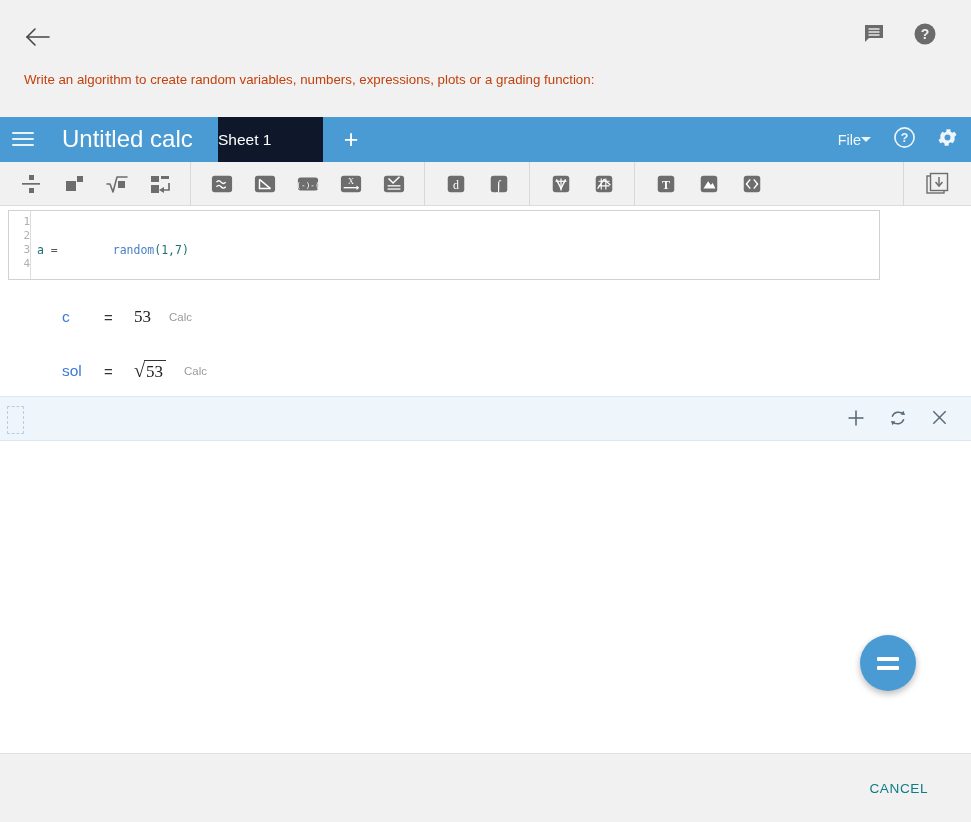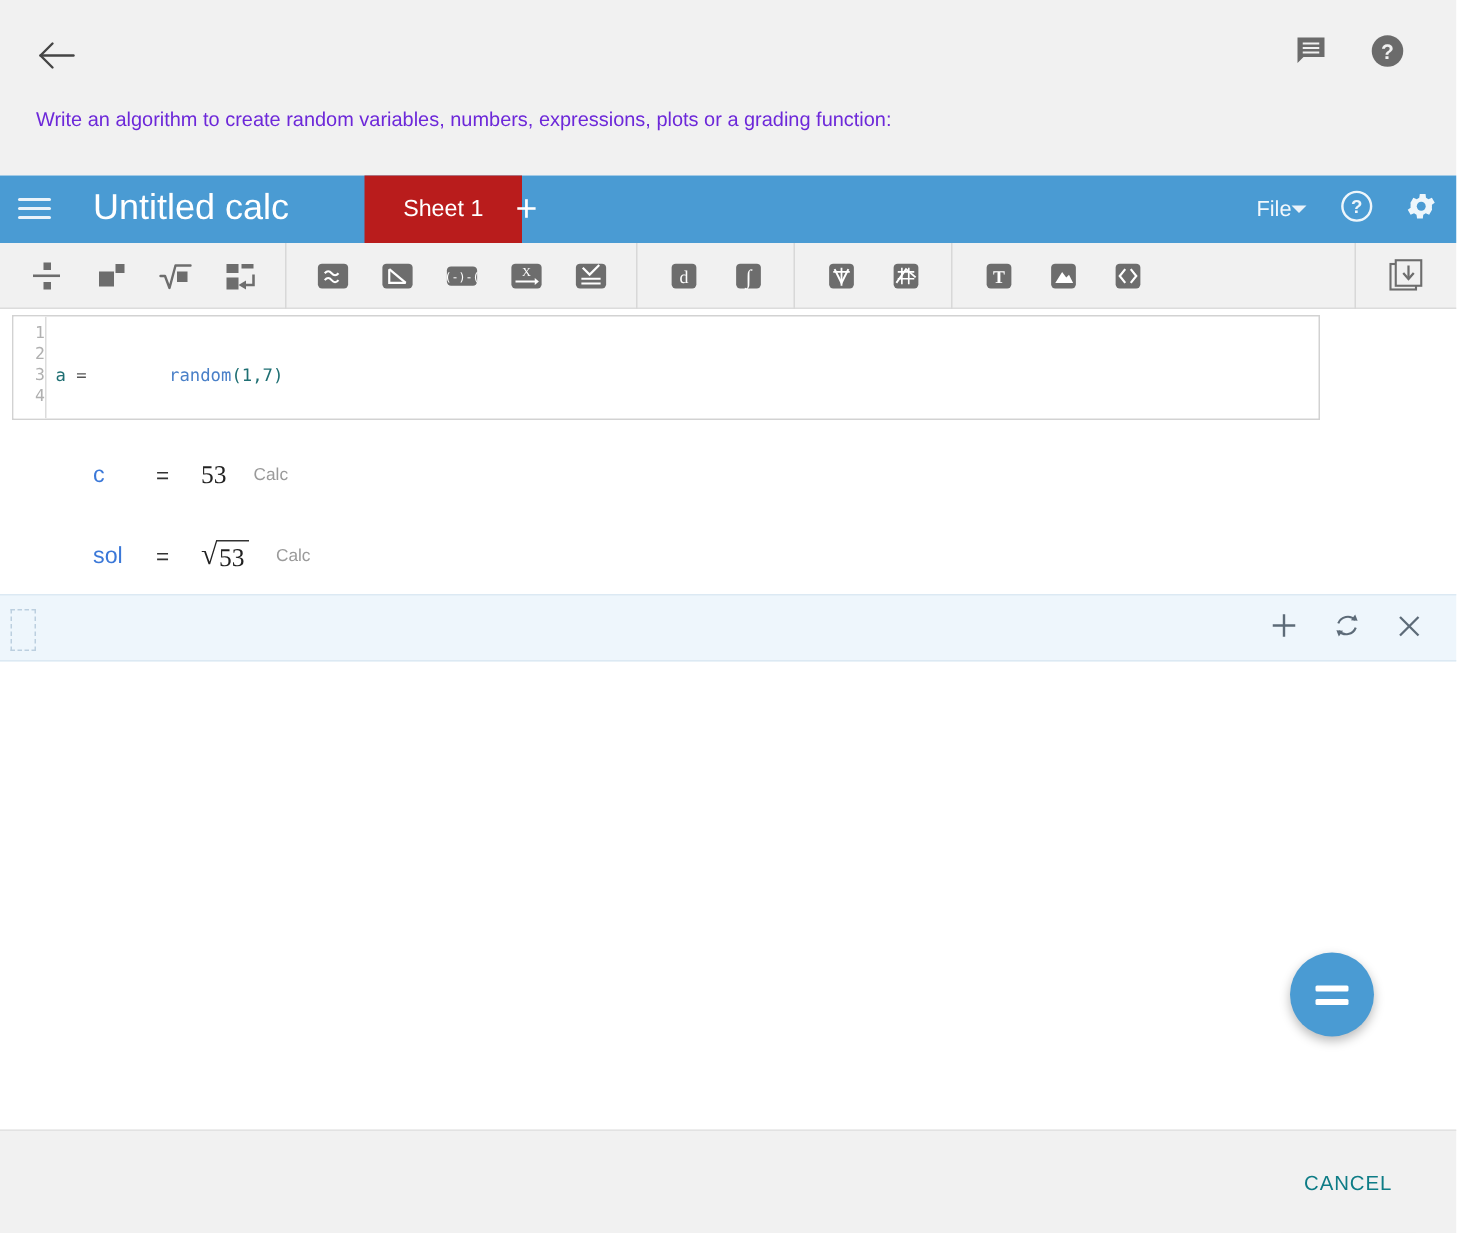--- a/index.html
+++ b/index.html
@@ -54,21 +54,21 @@
     display: flex;
     align-items: center;
     gap: 28px;
   }
   .hdr-icons .ic { cursor: pointer; color: #6b6b6b; display: block; }
   .hdr-sub {
     position: absolute;
     left: 24px;
     top: 72px;
     font-size: 13.3px;
-    color: #6d28d9;
+    color: #c2410c;
     white-space: nowrap;
   }
 
   
   .appbar {
     position: absolute;
     top: 117px; left: 0;
     width: 971px;
     height: 45px;
     background: #4a9bd3;
@@ -96,28 +96,26 @@
     font-size: 24px;
     font-weight: 400;
     color: #ffffff;
     white-space: nowrap;
     cursor: text;
   }
   .sheet-tab {
     position: absolute;
     left: 218px; top: 117px;
     width: 105px; height: 45px;
-    background: #b91c1c;
+    background: #0f172a;
     color: #fff;
     font-size: 15.5px;
     display: flex;
     align-items: center;
-    justify-content: center;
-    cursor: pointer;
-    margin-left: 25px;
+    cursor: pointer;
   }
   .add-sheet {
     position: absolute;
     left: 323px; top: 117px;
     width: 56px; height: 45px;
     display: flex;
     align-items: center;
     justify-content: center;
     color: #fff;
     font-size: 25px;

